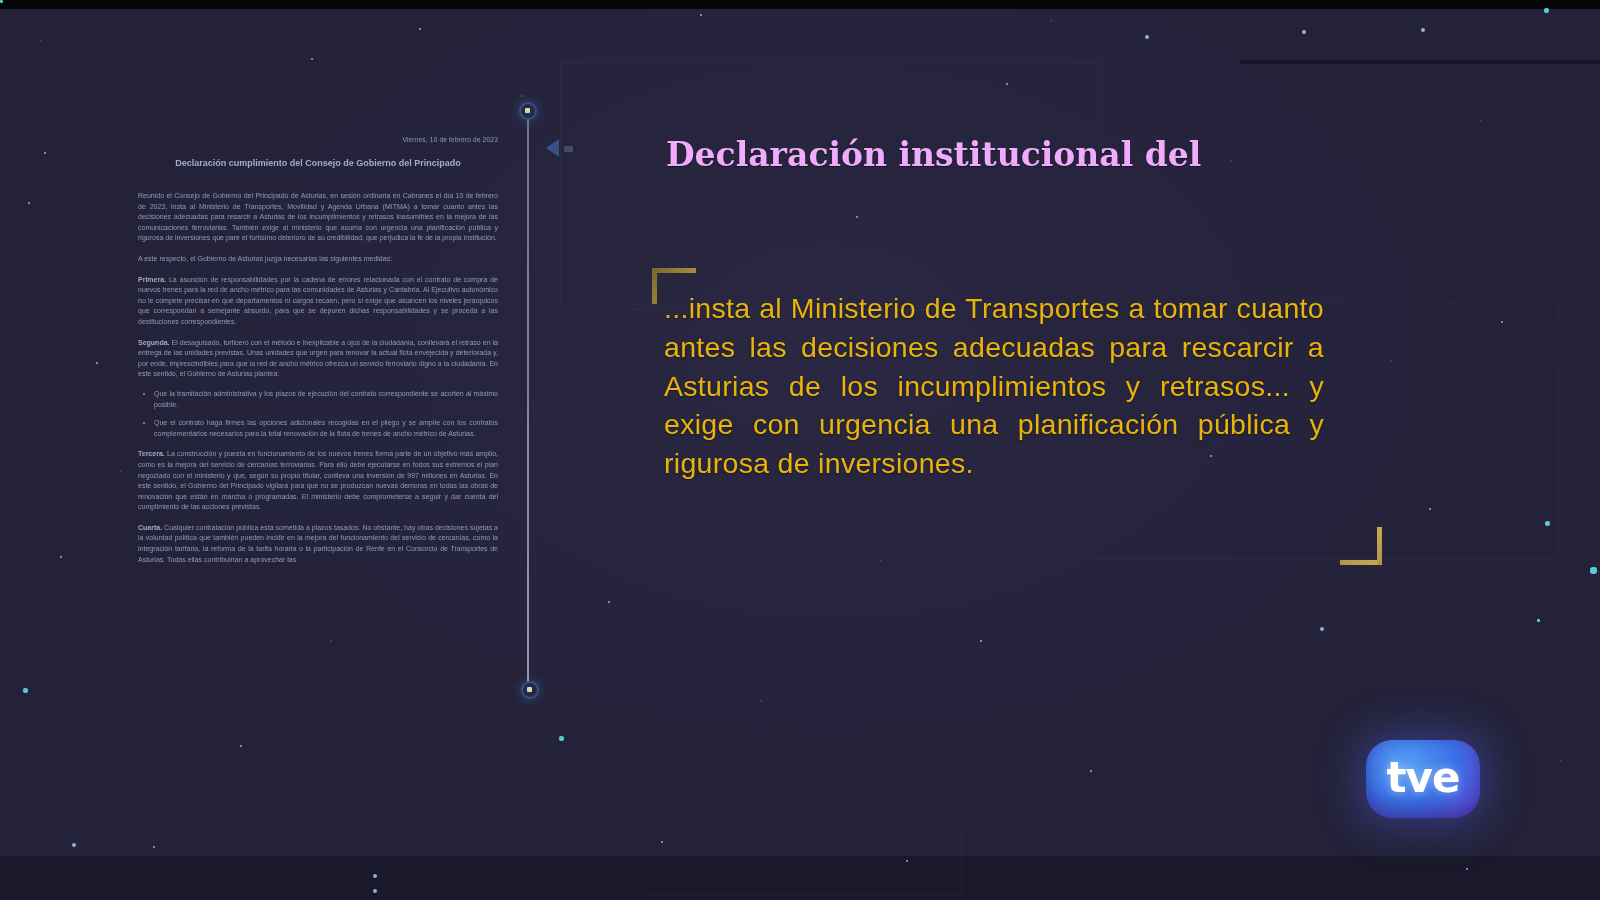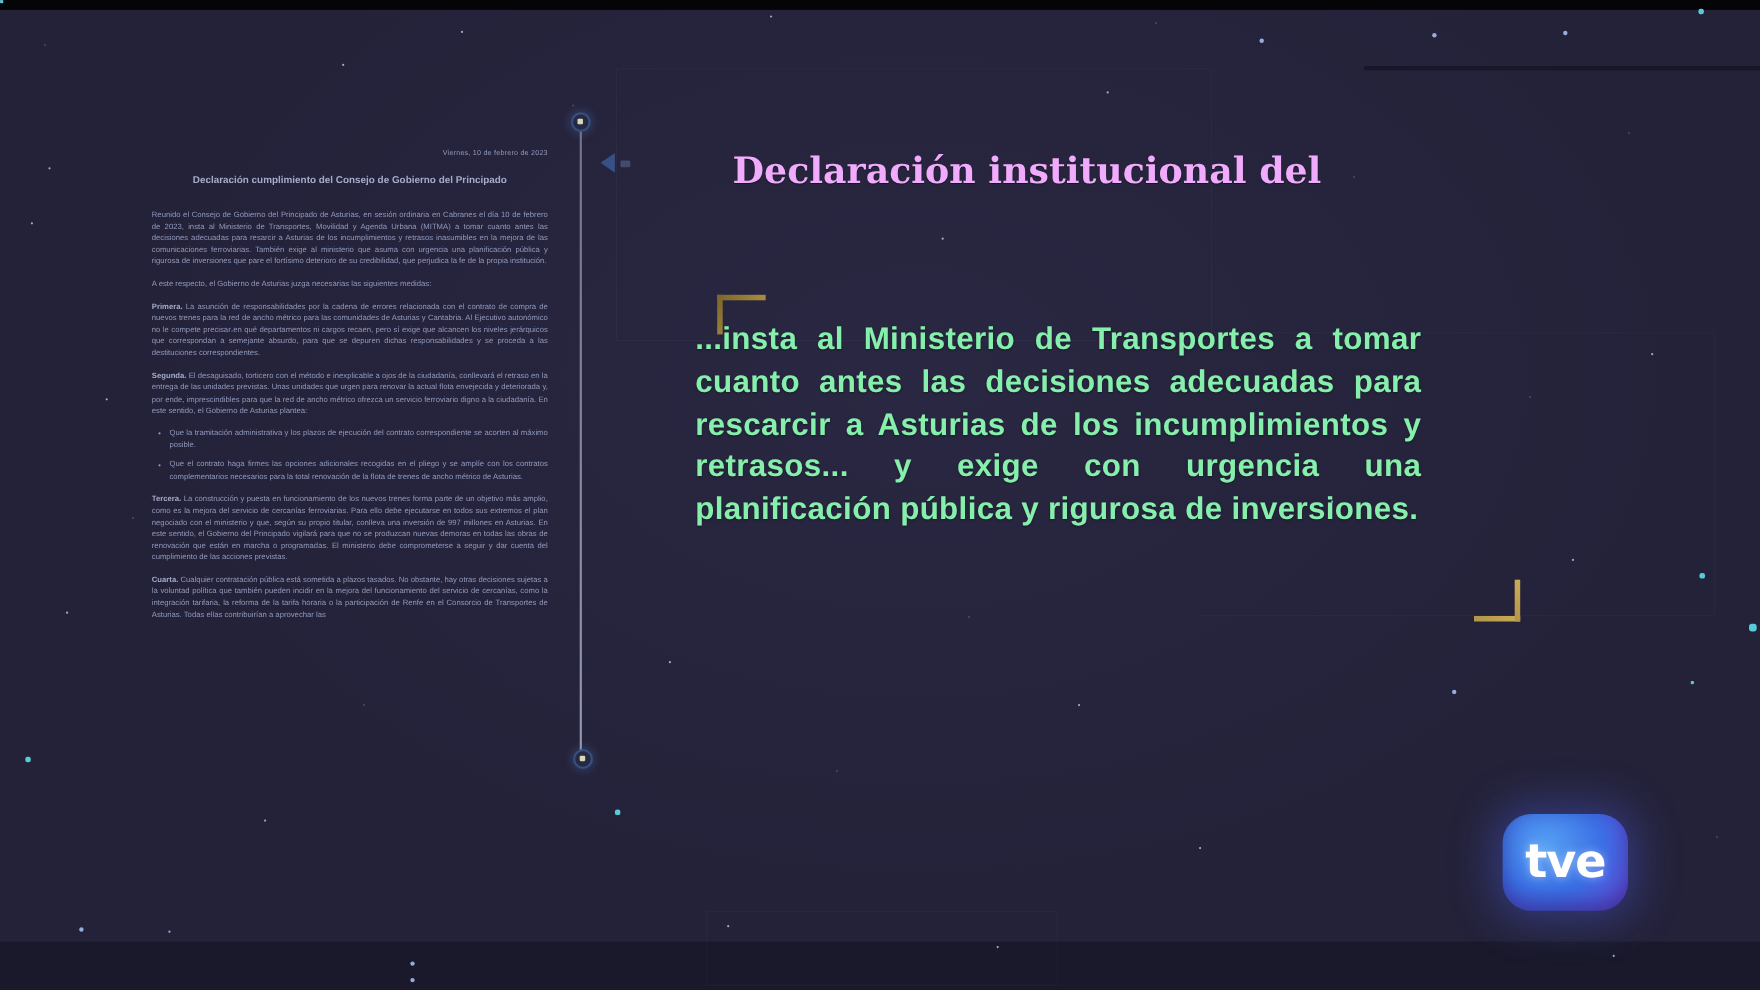--- a/index.html
+++ b/index.html
@@ -72,38 +72,38 @@
   .cursor-dash{position:absolute;left:564px;top:146px;width:9px;height:6px;
     background:#494e76;border-radius:1px;opacity:.9;}
 
   
   .headline{position:absolute;left:666px;top:98px;width:690px;
     font-family:"DejaVu Serif","Liberation Serif",serif;font-weight:bold;
     font-size:33px;line-height:45px;color:#f0abfc;
     text-shadow:0 1px 1px rgba(0,0,0,.45);margin-top:34px;}
 
   
-  .quote{position:absolute;left:632px;top:289px;width:660px;
+  .quote{position:absolute;left:664px;top:289px;width:660px;
     font-size:28.5px;line-height:38.8px;letter-spacing:.3px;
-    color:#86efac;text-align:justify;
-    text-shadow:0 1px 2px rgba(0,0,0,.35);font-weight:bold;}
+    color:#eab308;text-align:justify;
+    text-shadow:0 1px 2px rgba(0,0,0,.35);}
 
   
   .bracket{position:absolute;}
   .bk-tl-h{left:652px;top:268px;width:44px;height:5px;
     background:linear-gradient(90deg,#7c662a,#a88d3e);}
   .bk-tl-v{left:652px;top:268px;width:5px;height:36px;
     background:linear-gradient(180deg,#7c662a,#96803a);}
   .bk-br-h{left:1340px;top:560px;width:42px;height:5px;
     background:linear-gradient(90deg,#b3954a,#c9ab55);}
   .bk-br-v{left:1377px;top:527px;width:5px;height:38px;
     background:linear-gradient(180deg,#c9ab55,#b3954a);}
 
   
-  .tve{position:absolute;left:1366px;top:740px;width:114px;height:88px;
+  .tve{position:absolute;left:1366px;top:740px;width:114px;height:78px;
     border-radius:26px;
     background:radial-gradient(130% 150% at 35% 32%, #55a0f2 0%, #3b6fe6 34%, #6a45d6 68%, #4a2f9c 100%);
     box-shadow:0 0 38px 10px rgba(75,95,225,.38), inset 0 -8px 18px rgba(30,15,90,.45);
     display:flex;align-items:center;justify-content:center;}
   .tve span{font-family:"DejaVu Sans","Liberation Sans",sans-serif;
     font-weight:bold;font-size:42px;color:#fff;letter-spacing:-1px;
     text-shadow:0 0 9px rgba(255,255,255,.4);transform:translateY(-2px);}
 </style>
 </head>
 <body>

